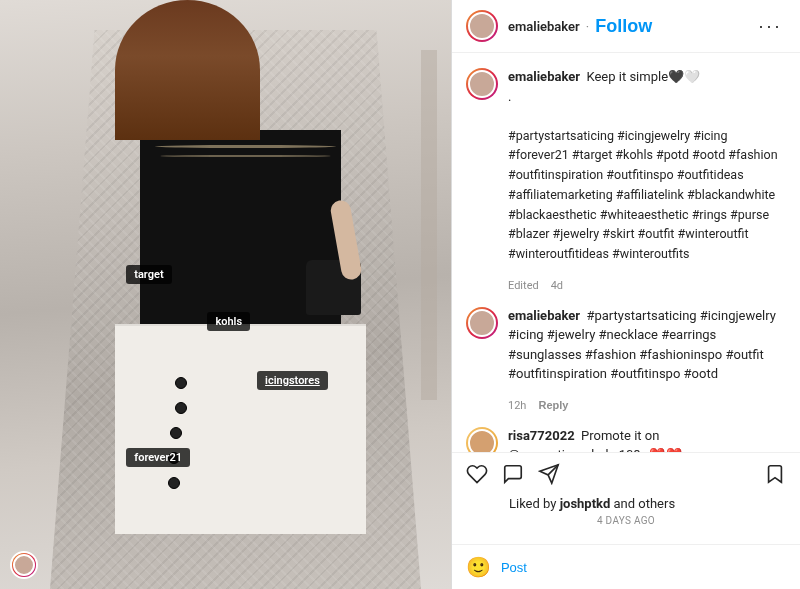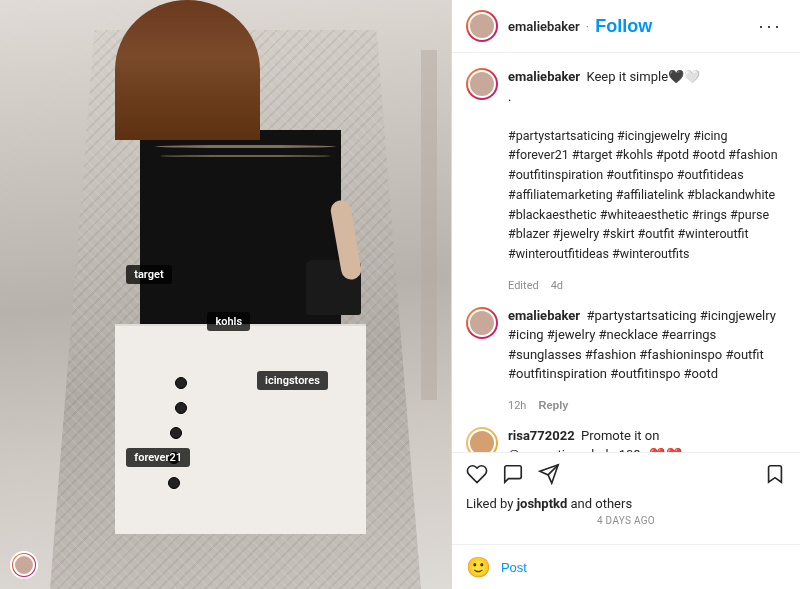--- a/index.html
+++ b/index.html
@@ -247,20 +247,21 @@
 
     .bookmark-icon {
       margin-left: auto;
       margin-right: 0;
     }
 
     .liked-by {
       font-size: 13px;
       color: #262626;
       margin-bottom: 4px;
+      margin-left: 43px;
     }
 
     .liked-by strong {
       font-weight: 700;
     }
 
     .time-ago {
       font-size: 10px;
       color: #8e8e8e;
       text-transform: uppercase;
@@ -333,21 +334,21 @@
     <div style="position:absolute;top:155px;left:160px;right:120px;height:2px;background:rgba(200,180,140,0.5);border-radius:50%;"></div>
 
     <div style="position:absolute;top:260px;right:90px;width:55px;height:55px;background:#1a1a1a;border-radius:6px 6px 3px 3px;"></div>
 
     <div style="position:absolute;right:14px;top:50px;width:16px;height:350px;background:rgba(180,170,160,0.5);"></div>
 
     <div style="position:absolute;top:200px;right:95px;width:20px;height:80px;background:#d4b8a0;border-radius:10px;transform:rotate(-10deg);"></div>
 
     <div class="image-tag" style="top:45%;left:28%;">target</div>
     <div class="image-tag" style="top:53%;left:46%;">kohls</div>
-    <div class="image-tag" style="top:63%;left:57%;">icingstores</div>
+    <div class="image-tag" style="top:63%;left:57%;text-decoration:underline;">icingstores</div>
     <div class="image-tag" style="top:76%;left:28%;">forever21</div>
 
     <div class="profile-icon-img">
       <div style="width:100%;height:100%;background:linear-gradient(135deg,#f09433,#e6683c,#dc2743,#cc2366,#bc1888);display:flex;align-items:center;justify-content:center;">
         <div style="width:22px;height:22px;border-radius:50%;background:#c8a898;border:2px solid #fff;"></div>
       </div>
     </div>
   </div>
 </div>
 

